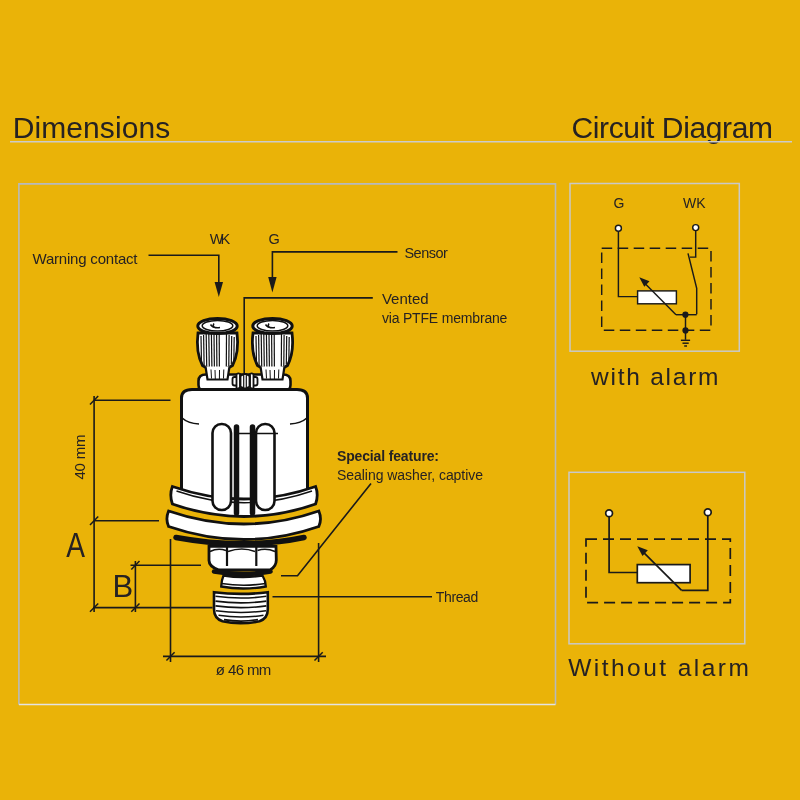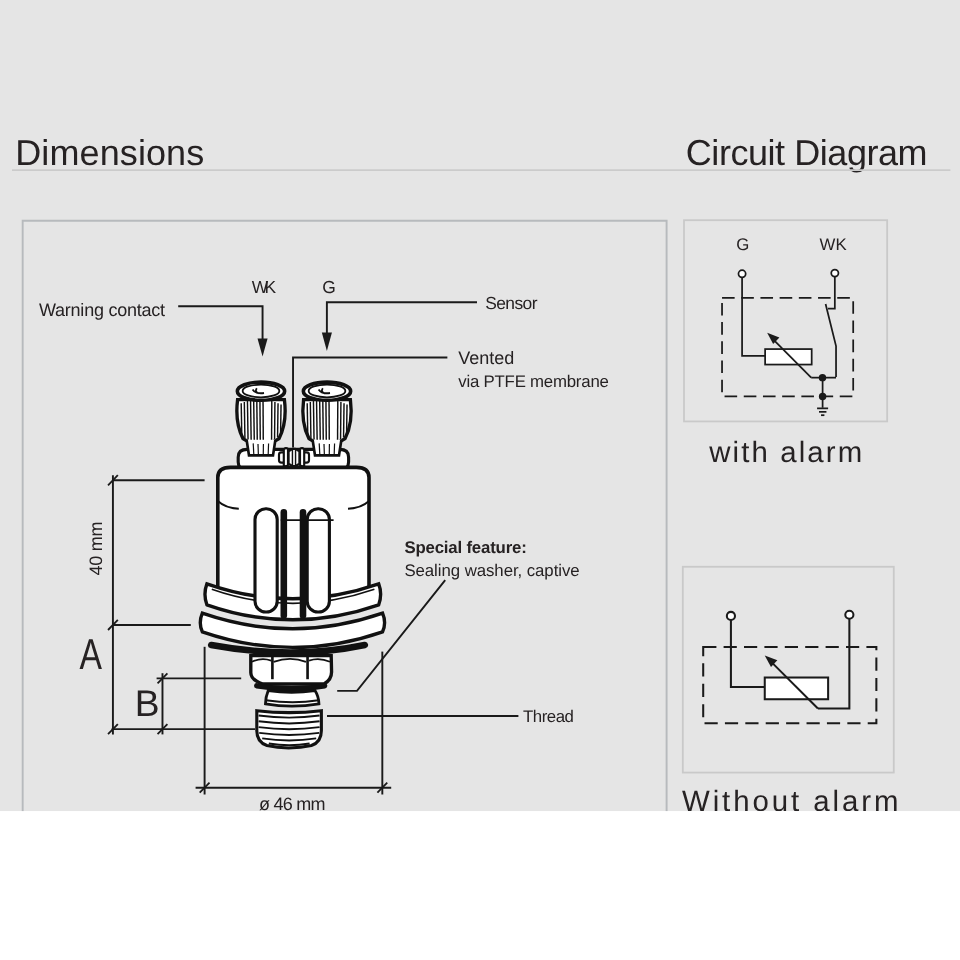--- a/index.html
+++ b/index.html
@@ -1,16 +1,16 @@
 <!DOCTYPE html>
 <html><head>
 <meta charset="utf-8">
 <style>
 html,body{margin:0;padding:0;background:#fff;}
-#page{position:relative;width:800px;height:676px;background:#e5e5e5;overflow:hidden;}
+#page{position:relative;width:800px;height:800px;background:#eab308;overflow:hidden;}
 svg{position:absolute;left:0;top:0;}
 text{font-family:"Liberation Sans",sans-serif;fill:#262223;}
 </style>
 </head>
 <body>
 <div id="page">
 <svg width="800" height="800" viewBox="0 0 800 800">
 
   <text x="12.7" y="137.5" font-size="30" fill="#3a3a3a" textLength="157.5">Dimensions</text>
   <text x="571.5" y="137.5" font-size="30" fill="#3a3a3a" textLength="201.5">Circuit Diagram</text>

